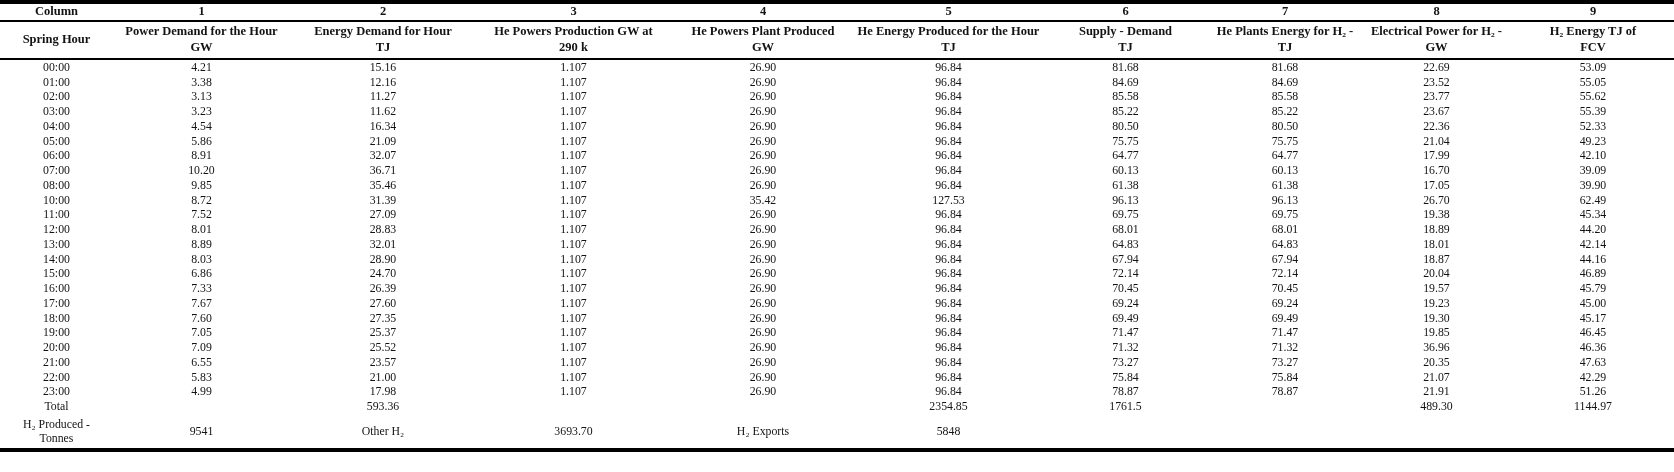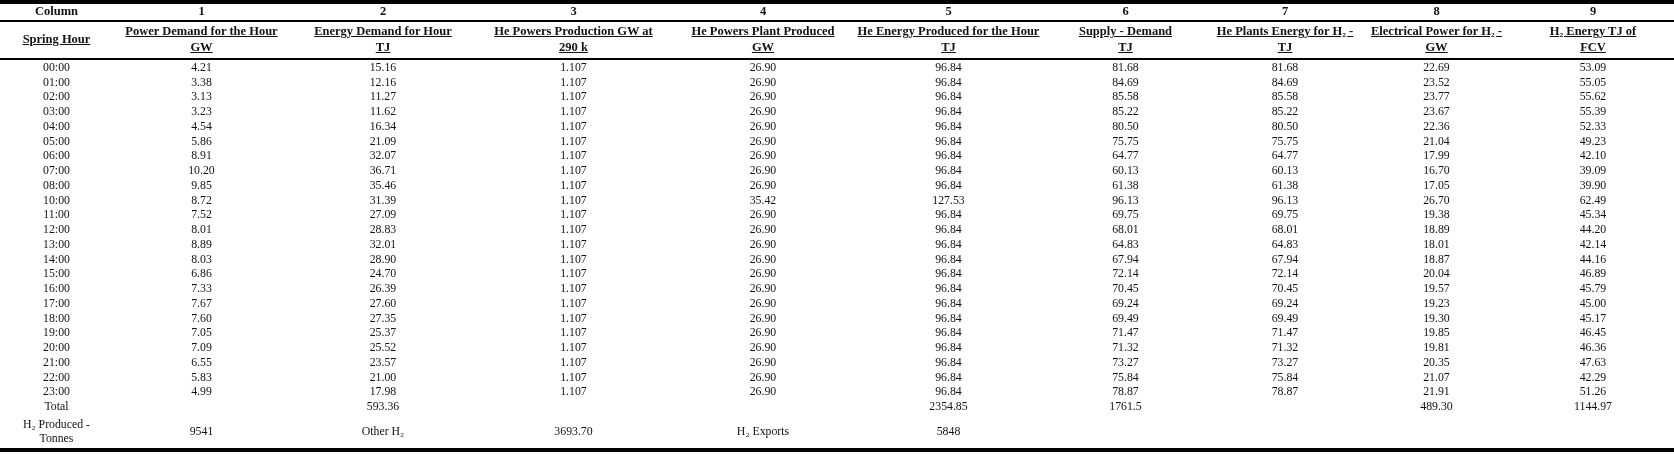--- a/index.html
+++ b/index.html
@@ -31,21 +31,20 @@
     padding: 0 16px;
   }
   tr.column-index-row {
     height: 19px;
   }
   tr.column-index-row th {
     border-bottom: 2px solid #000000;
   }
   tr.header-row {
     height: 36px;
-    text-decoration: underline;
   }
   tr.header-row th {
     border-bottom: 2px solid #000000;
     padding: 2px 2px 3px 2px;
   }
   tbody tr {
     height: 14.75px;
     margin-top: 12px;
   }
   tbody td {
@@ -346,21 +345,21 @@
       </tr>
       <tr class="table-row">
         <td>20:00</td>
         <td>7.09</td>
         <td>25.52</td>
         <td>1.107</td>
         <td>26.90</td>
         <td>96.84</td>
         <td>71.32</td>
         <td>71.32</td>
-        <td>19.81</td>
+        <td>36.96</td>
         <td>46.36</td>
       </tr>
       <tr class="table-row">
         <td>21:00</td>
         <td>6.55</td>
         <td>23.57</td>
         <td>1.107</td>
         <td>26.90</td>
         <td>96.84</td>
         <td>73.27</td>

